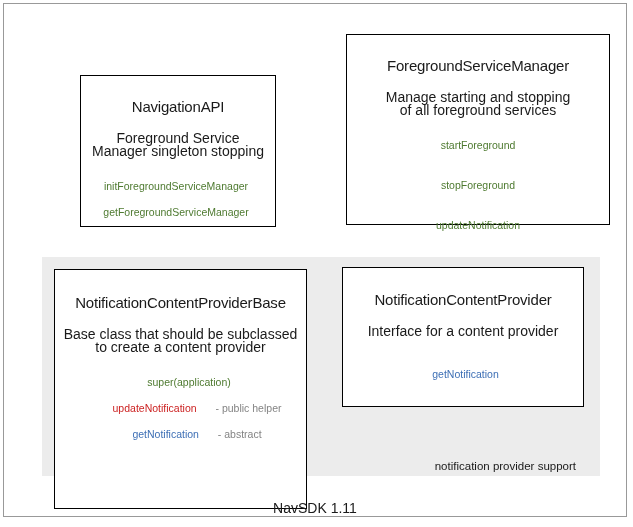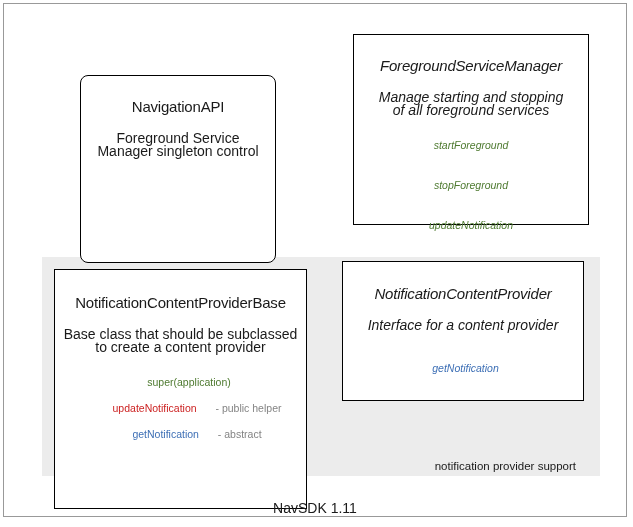--- a/index.html
+++ b/index.html
@@ -75,45 +75,45 @@
     position: absolute;
     right: 24px;
     bottom: 4px;
     font-size: 11.5px;
     color: #1a1a1a;
     white-space: nowrap;
   }
 
   
   #box-navigation-api {
-    left: 76px;  top: 71px;  width: 196px; height: 188px; border-radius: 8px;
+    left: 76px;  top: 71px;  width: 196px; height: 152px;
   }
   #box-navigation-api .class-title { margin-top: 22px; }
   #box-navigation-api .class-desc  { margin-top: 17px; }
   #box-navigation-api .member-list { margin-top: 22px; padding-left: 12px; }
   #box-navigation-api .member + .member { margin-top: 13px; }
 
   #box-foreground-service-manager {
-    left: 349px; top: 30px;  width: 236px; height: 191px; font-style: italic;
+    left: 342px; top: 30px;  width: 264px; height: 191px;
   }
   #box-foreground-service-manager .class-title { margin-top: 22px; }
   #box-foreground-service-manager .class-desc  { margin-top: 17px; }
   #box-foreground-service-manager .member-list { margin-top: 22px; padding-left: 16px; }
   #box-foreground-service-manager .member + .member { margin-top: 27px; }
 
   #box-notification-content-provider-base {
     left: 50px;  top: 265px; width: 253px; height: 240px;
   }
   #box-notification-content-provider-base .class-title { margin-top: 24px; }
   #box-notification-content-provider-base .class-desc  { margin-top: 17px; }
   #box-notification-content-provider-base .member-list { margin-top: 22px; padding-left: 33px; }
   #box-notification-content-provider-base .member + .member { margin-top: 13px; }
 
   #box-notification-content-provider {
-    left: 338px; top: 257px; width: 242px; height: 140px; font-style: italic;
+    left: 338px; top: 263px; width: 242px; height: 140px;
   }
   #box-notification-content-provider .class-title { margin-top: 23px; }
   #box-notification-content-provider .class-desc  { margin-top: 17px; }
   #box-notification-content-provider .member-list { margin-top: 30px; padding-left: 21px; }
 
   #footer-label {
     position: absolute;
     left: 0;
     right: 0;
     top: 496px;
@@ -130,21 +130,29 @@
   <div id="outer-frame">
 
     <div id="group-panel">
       <div id="group-panel-label">notification provider support</div>
     </div>
 
     <div class="class-box" id="box-navigation-api">
       <div class="class-title">NavigationAPI</div>
       <div class="class-desc">
         <div>Foreground Service</div>
-        <div>Manager singleton control</div>
+        <div>Manager singleton stopping</div>
+      </div>
+      <div class="member-list">
+        <div class="member m-green">
+          <span>initForegroundServiceManager</span><span class="m-note"></span>
+        </div>
+        <div class="member m-green">
+          <span>getForegroundServiceManager</span><span class="m-note"></span>
+        </div>
       </div>
     </div>
 
     <div class="class-box" id="box-foreground-service-manager">
       <div class="class-title">ForegroundServiceManager</div>
       <div class="class-desc">
         <div>Manage starting and stopping</div>
         <div>of all foreground services</div>
       </div>
       <div class="member-list">

